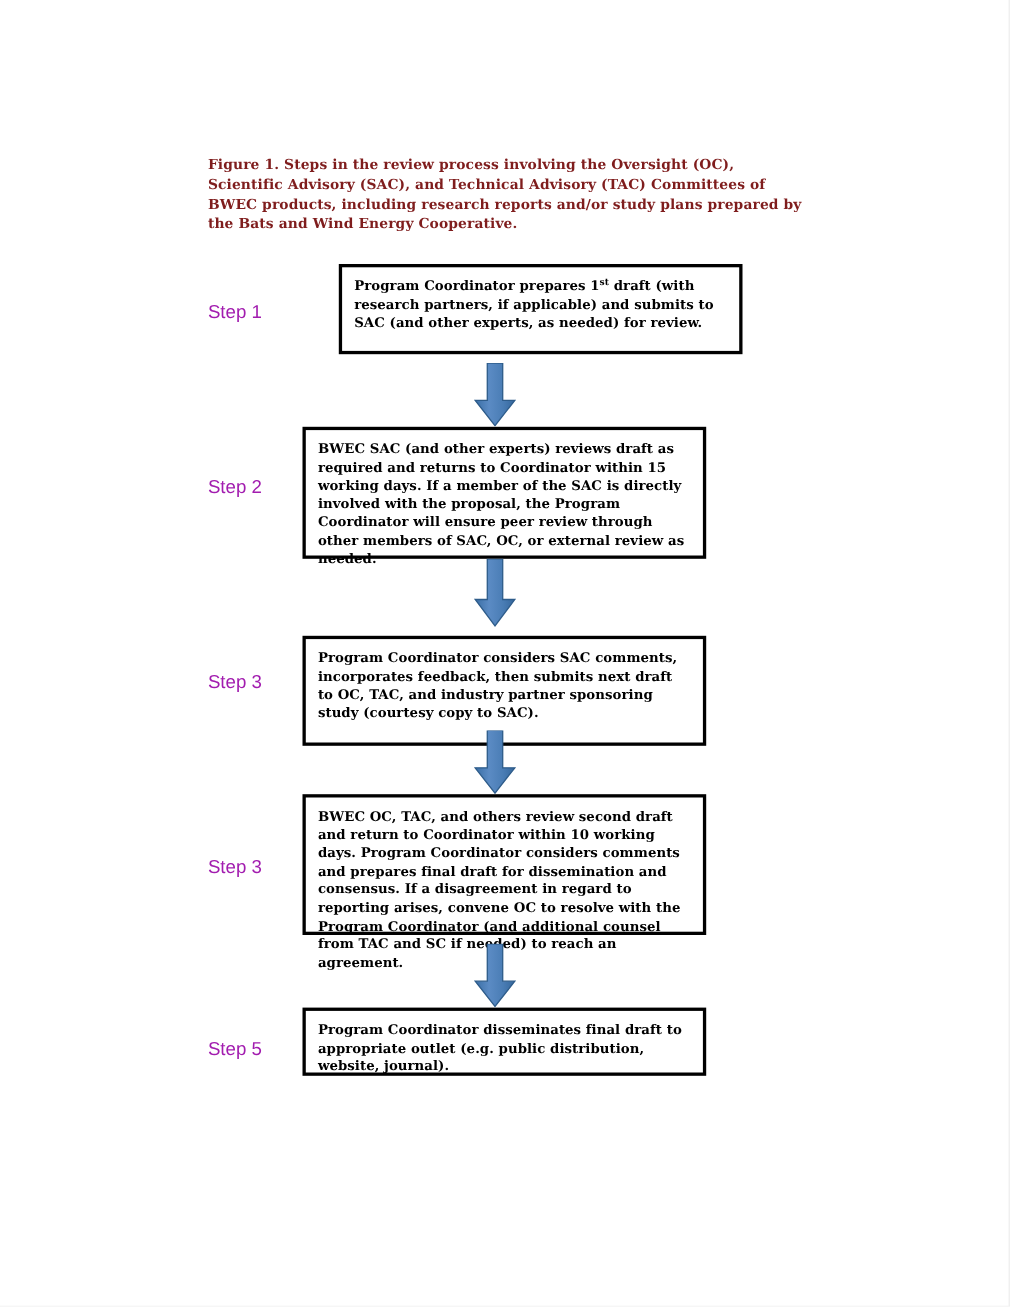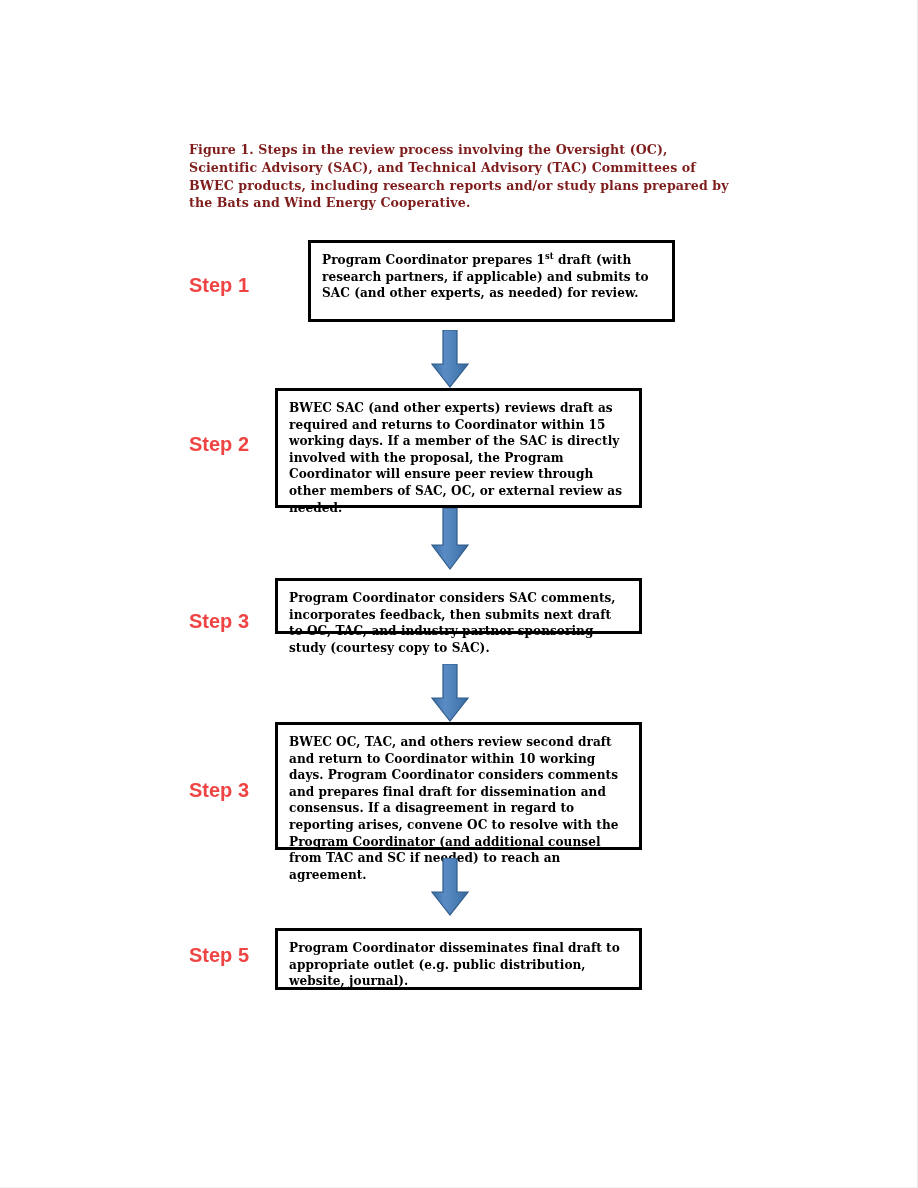--- a/index.html
+++ b/index.html
@@ -57,23 +57,23 @@
     position: absolute;
     left: 0;
     width: 918px;
   }
 
   .step-label {
     position: absolute;
     left: 189px;
     width: 80px;
     font-family: "Liberation Sans", "DejaVu Sans", sans-serif;
-    font-weight: bold;
-    font-size: 20px;
-    color: #ef4444;
+    font-weight: normal;
+    font-size: 17px;
+    color: #a21caf;
     text-align: left;
     white-space: nowrap;
   }
 
   .step-box {
     position: absolute;
     left: 275px;
     width: 367px;
     box-sizing: border-box;
     border: 3px solid #000000;
@@ -156,21 +156,21 @@
             <stop offset="70%" stop-color="#4A7DB5"></stop>
             <stop offset="100%" stop-color="#35679C"></stop>
           </linearGradient>
         </defs>
         <polygon points="18,0 32,0 32,37 43,37 25,61 7,37 18,37" fill="url(#agrad2)" stroke="#2E5C8A" stroke-width="1.2"></polygon>
       </svg>
     </div>
 
     <div class="step-row" style="top:578px;">
       <div class="step-label" style="top:32px;">Step 3</div>
-      <div class="step-box" style="top:0px; height:56px;">
+      <div class="step-box" style="top:0px; height:100px;">
         <p class="step-text">Program Coordinator considers SAC comments, incorporates feedback, then submits next draft to OC, TAC, and industry partner sponsoring study (courtesy copy to SAC).</p>
       </div>
     </div>
 
     <div class="arrow" style="top:664px; height:58px;">
       <svg viewBox="0 0 50 58" preserveAspectRatio="none" aria-hidden="true">
         <defs>
           <linearGradient id="agrad3" x1="0" y1="0" x2="1" y2="0">
             <stop offset="0%" stop-color="#3A6EA5"></stop>
             <stop offset="35%" stop-color="#5B8BC4"></stop>
@@ -198,19 +198,19 @@
             <stop offset="70%" stop-color="#4A7DB5"></stop>
             <stop offset="100%" stop-color="#35679C"></stop>
           </linearGradient>
         </defs>
         <polygon points="18,0 32,0 32,34 43,34 25,57 7,34 18,34" fill="url(#agrad4)" stroke="#2E5C8A" stroke-width="1.2"></polygon>
       </svg>
     </div>
 
     <div class="step-row" style="top:916px;">
       <div class="step-label" style="top:28px;">Step 5</div>
-      <div class="step-box" style="top:12px; height:62px;">
+      <div class="step-box" style="top:0px; height:62px;">
         <p class="step-text">Program Coordinator disseminates final draft to appropriate outlet (e.g. public distribution, website, journal).</p>
       </div>
     </div>
 
   </div>
 </div>
 
 </body></html>

